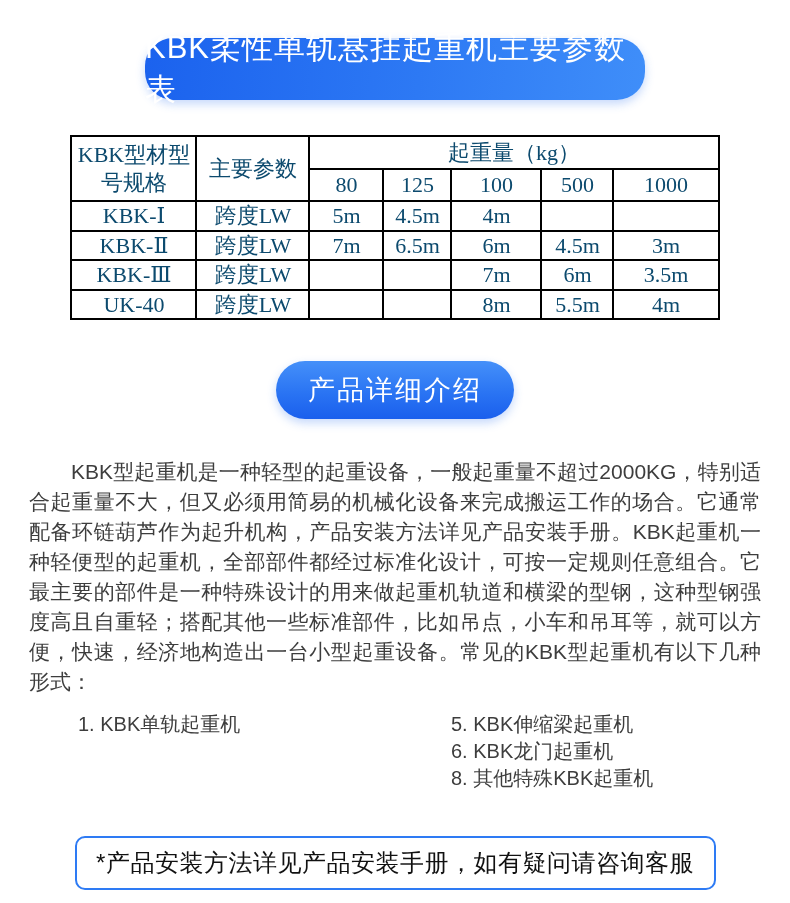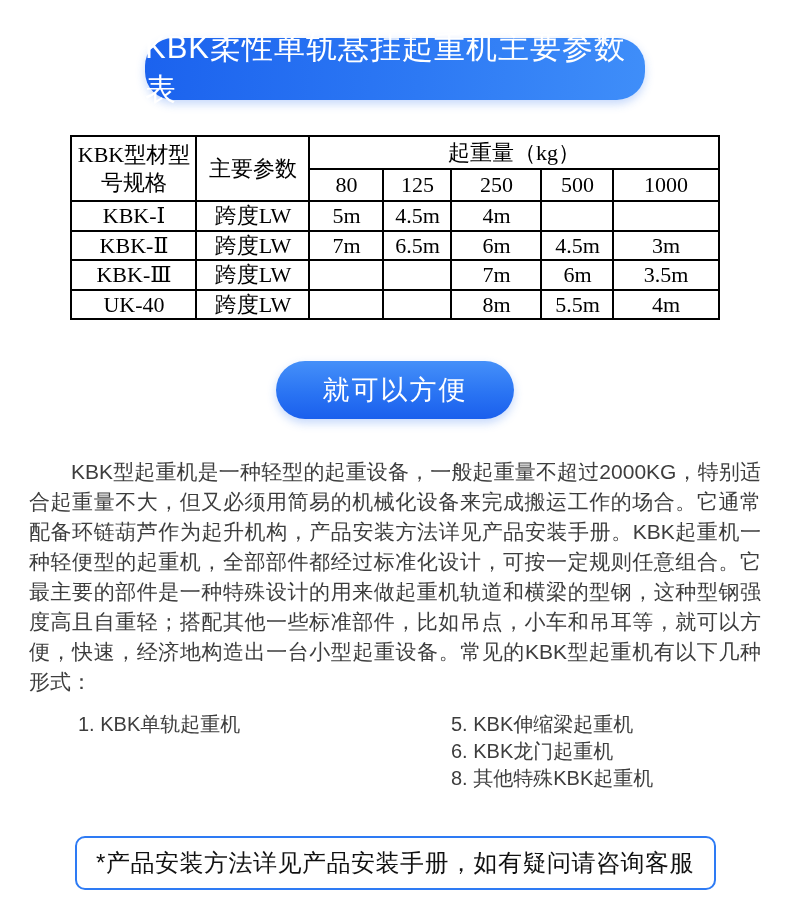--- a/index.html
+++ b/index.html
@@ -22,21 +22,21 @@
   }
 
   
   table.param-table {
     width: 647px;
     margin: 35px auto 0;
     border-collapse: collapse;
     table-layout: fixed;
     font-family: "Liberation Serif", "DejaVu Serif", serif;
     font-size: 22px;
-    color: #000000;
+    color: #0c4a6e;
   }
   .param-table th, .param-table td {
     border: 2px solid #000000;
     text-align: center;
     vertical-align: middle;
     font-weight: normal;
     padding: 0 2px;
     line-height: 1.25;
     overflow: hidden;
     white-space: nowrap;
@@ -112,21 +112,21 @@
   </colgroup>
   <thead>
     <tr class="hdr1">
       <th class="wrap" rowspan="2">KBK型材型号规格</th>
       <th rowspan="2">主要参数</th>
       <th colspan="5">起重量（kg）</th>
     </tr>
     <tr class="hdr2">
       <th>80</th>
       <th>125</th>
-      <th>250</th>
+      <th>100</th>
       <th>500</th>
       <th>1000</th>
     </tr>
   </thead>
   <tbody>
     <tr class="data">
       <td>KBK-Ⅰ</td>
       <td>跨度LW</td>
       <td>5m</td>
       <td>4.5m</td>
@@ -158,21 +158,21 @@
       <td></td>
       <td></td>
       <td>8m</td>
       <td>5.5m</td>
       <td>4m</td>
     </tr>
   </tbody>
 </table>
 
 <div class="section-btn">
-  <span>就可以方便</span>
+  <span>产品详细介绍</span>
 </div>
 
 <p class="intro">KBK型起重机是一种轻型的起重设备，一般起重量不超过2000KG，特别适合起重量不大，但又必须用简易的机械化设备来完成搬运工作的场合。它通常配备环链葫芦作为起升机构，产品安装方法详见产品安装手册。KBK起重机一种轻便型的起重机，全部部件都经过标准化设计，可按一定规则任意组合。它最主要的部件是一种特殊设计的用来做起重机轨道和横梁的型钢，这种型钢强度高且自重轻；搭配其他一些标准部件，比如吊点，小车和吊耳等，就可以方便，快速，经济地构造出一台小型起重设备。常见的KBK型起重机有以下几种形式：</p>
 
 <div class="crane-list">
   <div class="col col-left">
     <span class="list-item">1. KBK单轨起重机</span>
   </div>
   <div class="col">
     <span class="list-item">5. KBK伸缩梁起重机</span>

